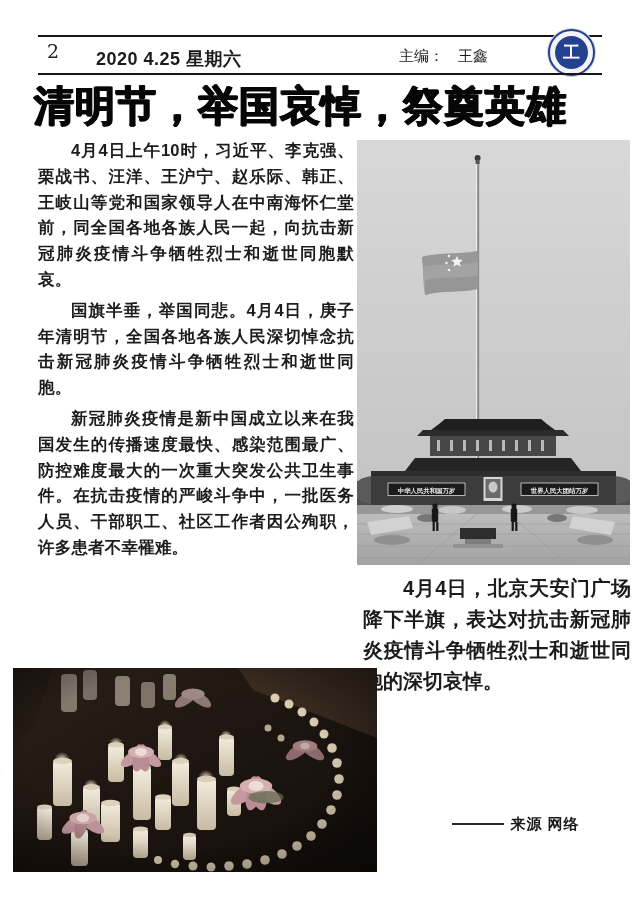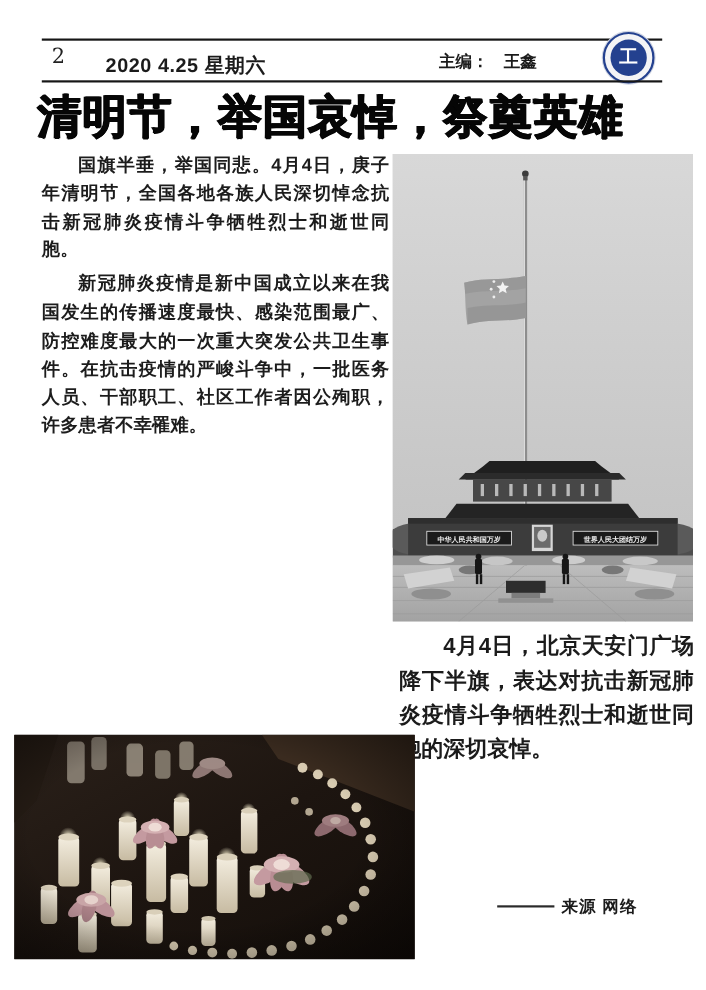--- a/index.html
+++ b/index.html
@@ -9,21 +9,21 @@
     background:#ffffff; overflow:hidden;
     font-family:"Liberation Sans","DejaVu Sans",sans-serif;
     color:#1b1b1b;
   }
   .rule { position:absolute; left:38px; width:564px; height:2px; background:#161616; }
   .rule-top { top:35px; }
   .rule-mid { top:73px; }
 
   .pagenum { position:absolute; left:47px; top:40px; font-family:"DejaVu Serif","Liberation Serif",serif; font-size:19px; color:#222; }
   .date    { position:absolute; left:96px; top:47px; font-size:18px; font-weight:700; letter-spacing:.5px; }
-  .editor  { position:absolute; left:399px; top:47px; font-size:15px; font-weight:700; }
+  .editor  { position:absolute; left:399px; top:47px; font-size:15px; font-weight:400; }
   .editor .name { margin-left:14px; }
 
   .logo { position:absolute; left:548px; top:29px; width:47px; height:47px; border-radius:50%;
           background:#f4f4f6; border:2px solid #24418f; display:flex; align-items:center; justify-content:center;
           box-shadow:0 0 0 1px #cfd4e2; }
   .logo-inner { width:33px; height:33px; border-radius:50%; background:#24418f; display:flex; align-items:center; justify-content:center; }
   .logo-glyph { color:#ffffff; font-size:17px; font-weight:700; font-family:"DejaVu Serif",serif; line-height:1; }
 
   .headline {
     position:absolute; left:34px; top:78px; width:586px; height:52px;
@@ -71,20 +71,21 @@
   <div class="logo">
     <div class="logo-inner">
       <span class="logo-glyph">工</span>
     </div>
   </div>
   <div class="rule rule-mid"></div>
 
   <div class="headline">清明节，举国哀悼，祭奠英雄</div>
 
   <div class="col-left">
+    <p>4月4日上午10时，习近平、李克强、栗战书、汪洋、王沪宁、赵乐际、韩正、王岐山等党和国家领导人在中南海怀仁堂前，同全国各地各族人民一起，向抗击新冠肺炎疫情斗争牺牲烈士和逝世同胞默哀。</p>
     <p>国旗半垂，举国同悲。4月4日，庚子年清明节，全国各地各族人民深切悼念抗击新冠肺炎疫情斗争牺牲烈士和逝世同胞。</p>
     <p>新冠肺炎疫情是新中国成立以来在我国发生的传播速度最快、感染范围最广、防控难度最大的一次重大突发公共卫生事件。在抗击疫情的严峻斗争中，一批医务人员、干部职工、社区工作者因公殉职，许多患者不幸罹难。</p>
   </div>
 
   <div class="photo-flag">
     <svg viewBox="0 0 273 425" preserveAspectRatio="none">
       <defs>
         <linearGradient id="sky" x1="0" y1="0" x2="0" y2="1">
           <stop offset="0" stop-color="#d8d8d8"></stop>
             <stop offset="0.7" stop-color="#c7c7c7"></stop>

